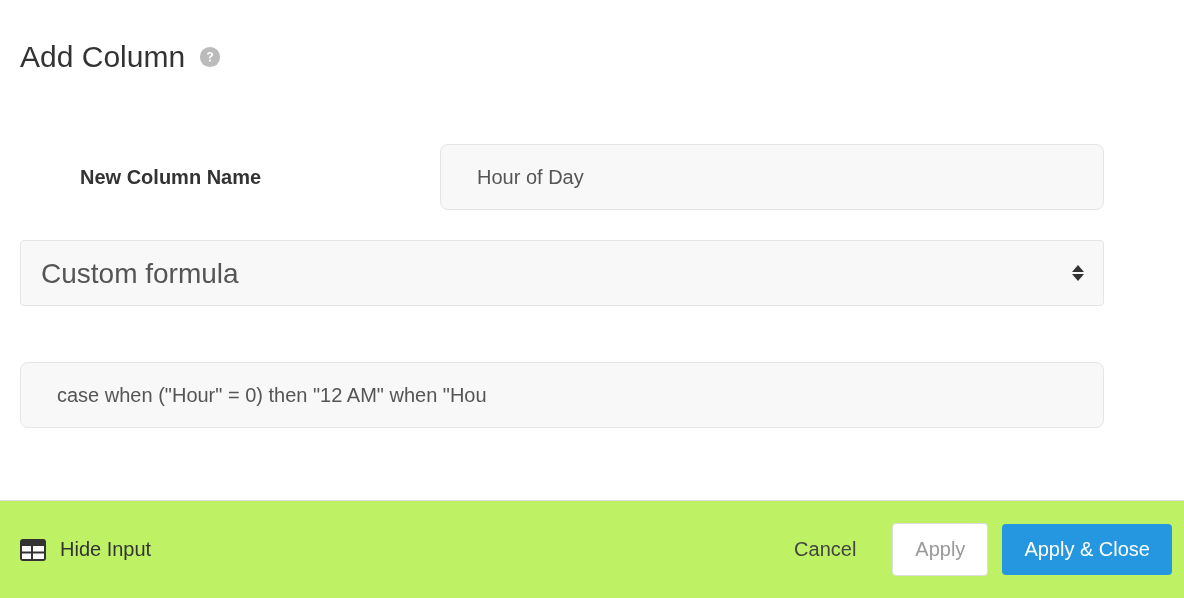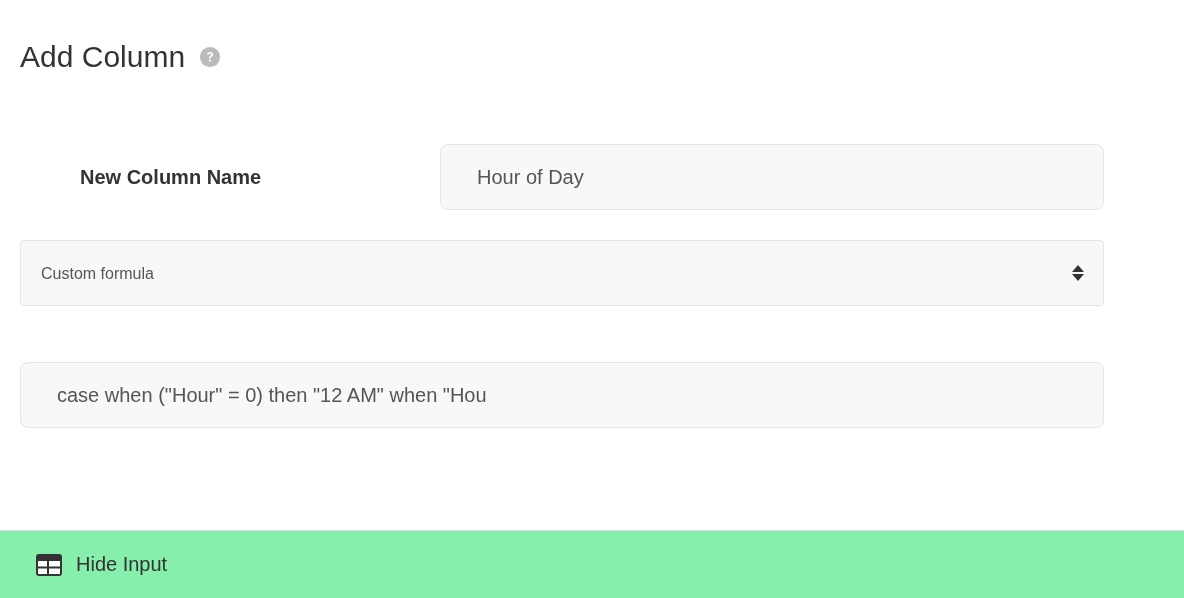--- a/index.html
+++ b/index.html
@@ -72,21 +72,21 @@
       position: relative;
       width: 100%;
     }
     .custom-select {
       width: 100%;
       height: 66px;
       background: #f8f8f8;
       border: 1px solid #e5e5e5;
       border-radius: 4px;
       padding: 0 50px 0 20px;
-      font-size: 16px;
+      font-size: 28px;
       color: #555;
       font-family: inherit;
       appearance: none;
       -webkit-appearance: none;
       -moz-appearance: none;
       cursor: pointer;
     }
     .select-arrows {
       position: absolute;
       right: 20px;
@@ -107,22 +107,22 @@
     }
     .arrow-down {
       width: 0;
       height: 0;
       border-left: 6px solid transparent;
       border-right: 6px solid transparent;
       border-top: 7px solid #333;
     }
     .footer {
       border-top: 1px solid #ddd;
-      background: #86efac;
-      padding: 22px 24px;
+      background: #bef264;
+      padding: 22px 8px;
       display: flex;
       align-items: center;
     }
     .footer-left {
       display: flex;
       align-items: center;
       gap: 14px;
       padding-left: 12px;
     }
     .table-icon {
@@ -211,13 +211,18 @@
       <svg viewBox="0 0 26 22" width="26" height="22" fill="currentColor">
         <rect x="0" y="0" width="26" height="22" rx="3" ry="3"></rect>
         <rect x="2" y="7" width="9" height="5.5" fill="#fcfcfc"></rect>
         <rect x="13" y="7" width="11" height="5.5" fill="#fcfcfc"></rect>
         <rect x="2" y="14.5" width="9" height="5.5" fill="#fcfcfc"></rect>
         <rect x="13" y="14.5" width="11" height="5.5" fill="#fcfcfc"></rect>
       </svg>
     </span>
     <span class="hide-input-text">Hide Input</span>
   </div>
+  <div class="footer-right">
+    <button class="btn btn-cancel">Cancel</button>
+    <button class="btn btn-apply">Apply</button>
+    <button class="btn btn-primary">Apply &amp; Close</button>
+  </div>
 </div>
 
 </body></html>

